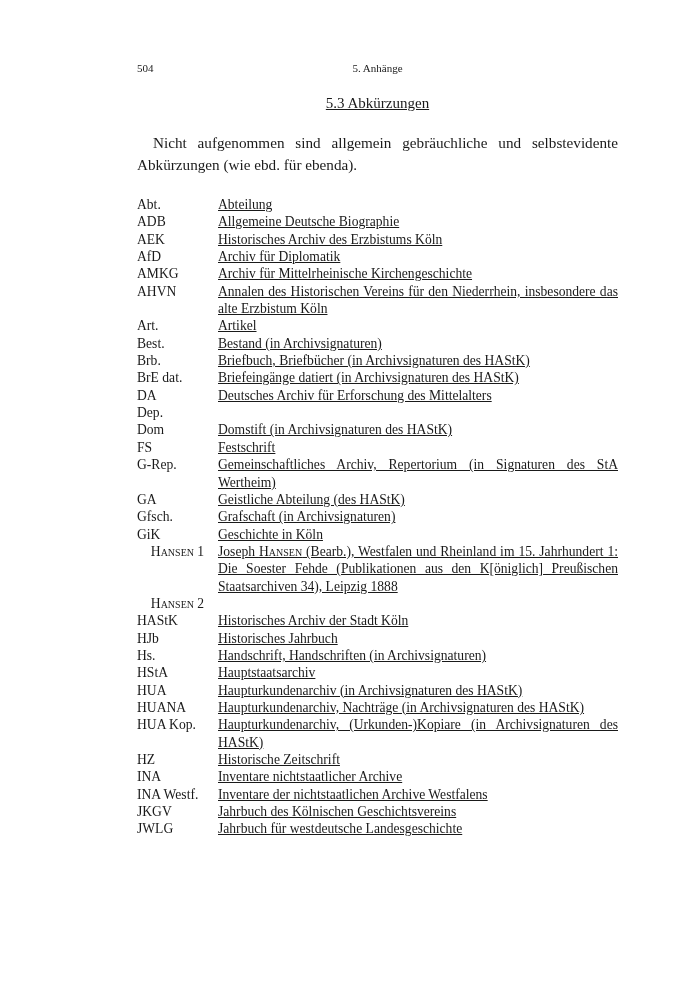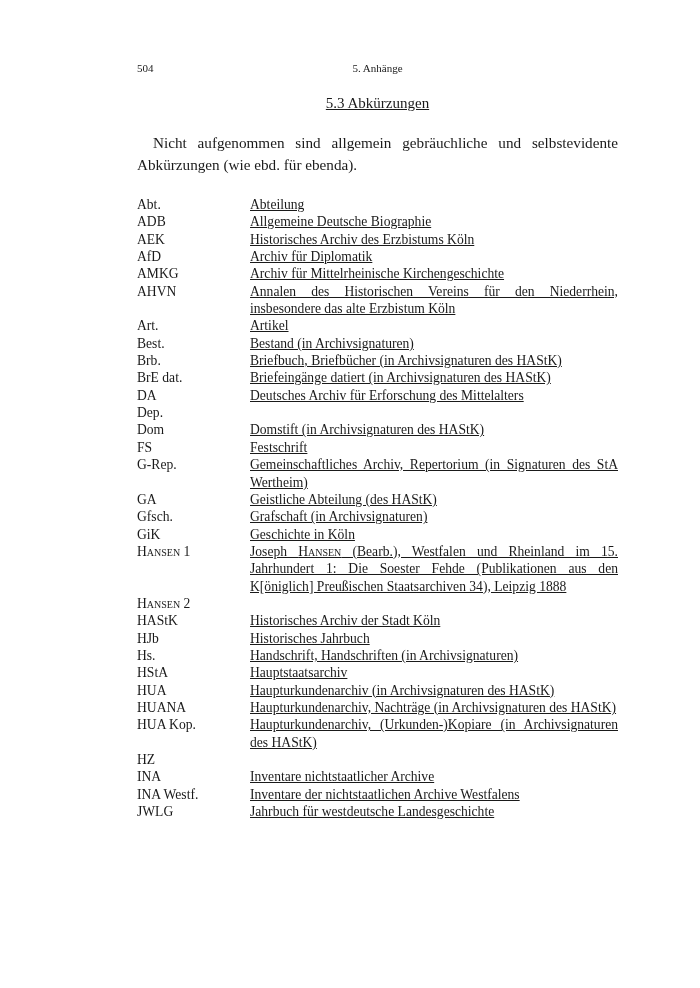--- a/index.html
+++ b/index.html
@@ -6,24 +6,24 @@
   body { width: 700px; height: 988px; position: relative; overflow: hidden;
          font-family: "Liberation Serif", "DejaVu Serif", serif; color: #1a1a1a; }
   .page { position: absolute; left: 137px; top: 0; width: 481px; }
   .running-head { position: absolute; top: 62px; left: 0; width: 481px; height: 18px; font-size: 11px; }
   .page-number { position: absolute; left: 0; top: 0; }
   .running-title { position: absolute; left: 0; width: 100%; text-align: center; top: 0; }
   .section-title { position: absolute; top: 95px; left: 0; width: 100%; text-align: center; font-size: 15px; text-decoration: underline; }
   .intro { position: absolute; top: 132px; left: 0; width: 481px; font-size: 15.2px; line-height: 22px;
            text-align: justify; text-indent: 16px; margin: 0; }
   .abbr-list { position: absolute; top: 196px; left: 0; width: 481px; font-size: 13.6px; line-height: 17.35px; }
-  .row { display: flex; gap: 32px; }
+  .row { display: flex; }
   .abbr { width: 81px; flex: 0 0 81px; white-space: nowrap; }
   .desc { flex: 1; text-align: justify; text-decoration: underline; }
-  .sc { font-variant: small-caps; }
+  .sc { font-variant: small-caps; text-align: center; }
 </style>
 </head>
 <body>
 
 <div class="page">
   <div class="running-head">
     <span class="page-number">504</span>
     <span class="running-title">5. Anhänge</span>
   </div>
   <div class="section-title">5.3 Abkürzungen</div>
@@ -130,27 +130,32 @@
       <div class="row">
         <span class="abbr">HUANA</span>
         <span class="desc">Haupturkundenarchiv, Nachträge (in Archivsignaturen des HAStK)</span>
       </div>
       <div class="row">
         <span class="abbr">HUA Kop.</span>
         <span class="desc">Haupturkundenarchiv, (Urkunden-)Kopiare (in Archivsignaturen des HAStK)</span>
       </div>
       <div class="row">
         <span class="abbr">HZ</span>
+        <span class="desc">Historische Zeitschrift</span>
       </div>
       <div class="row">
         <span class="abbr">INA</span>
         <span class="desc">Inventare nichtstaatlicher Archive</span>
       </div>
       <div class="row">
         <span class="abbr">INA Westf.</span>
         <span class="desc">Inventare der nichtstaatlichen Archive Westfalens</span>
       </div>
       <div class="row">
+        <span class="abbr">JKGV</span>
+        <span class="desc">Jahrbuch des Kölnischen Geschichtsvereins</span>
+      </div>
+      <div class="row">
         <span class="abbr">JWLG</span>
         <span class="desc">Jahrbuch für westdeutsche Landesgeschichte</span>
       </div>
     </div>
 </div>
 
 </body></html>

